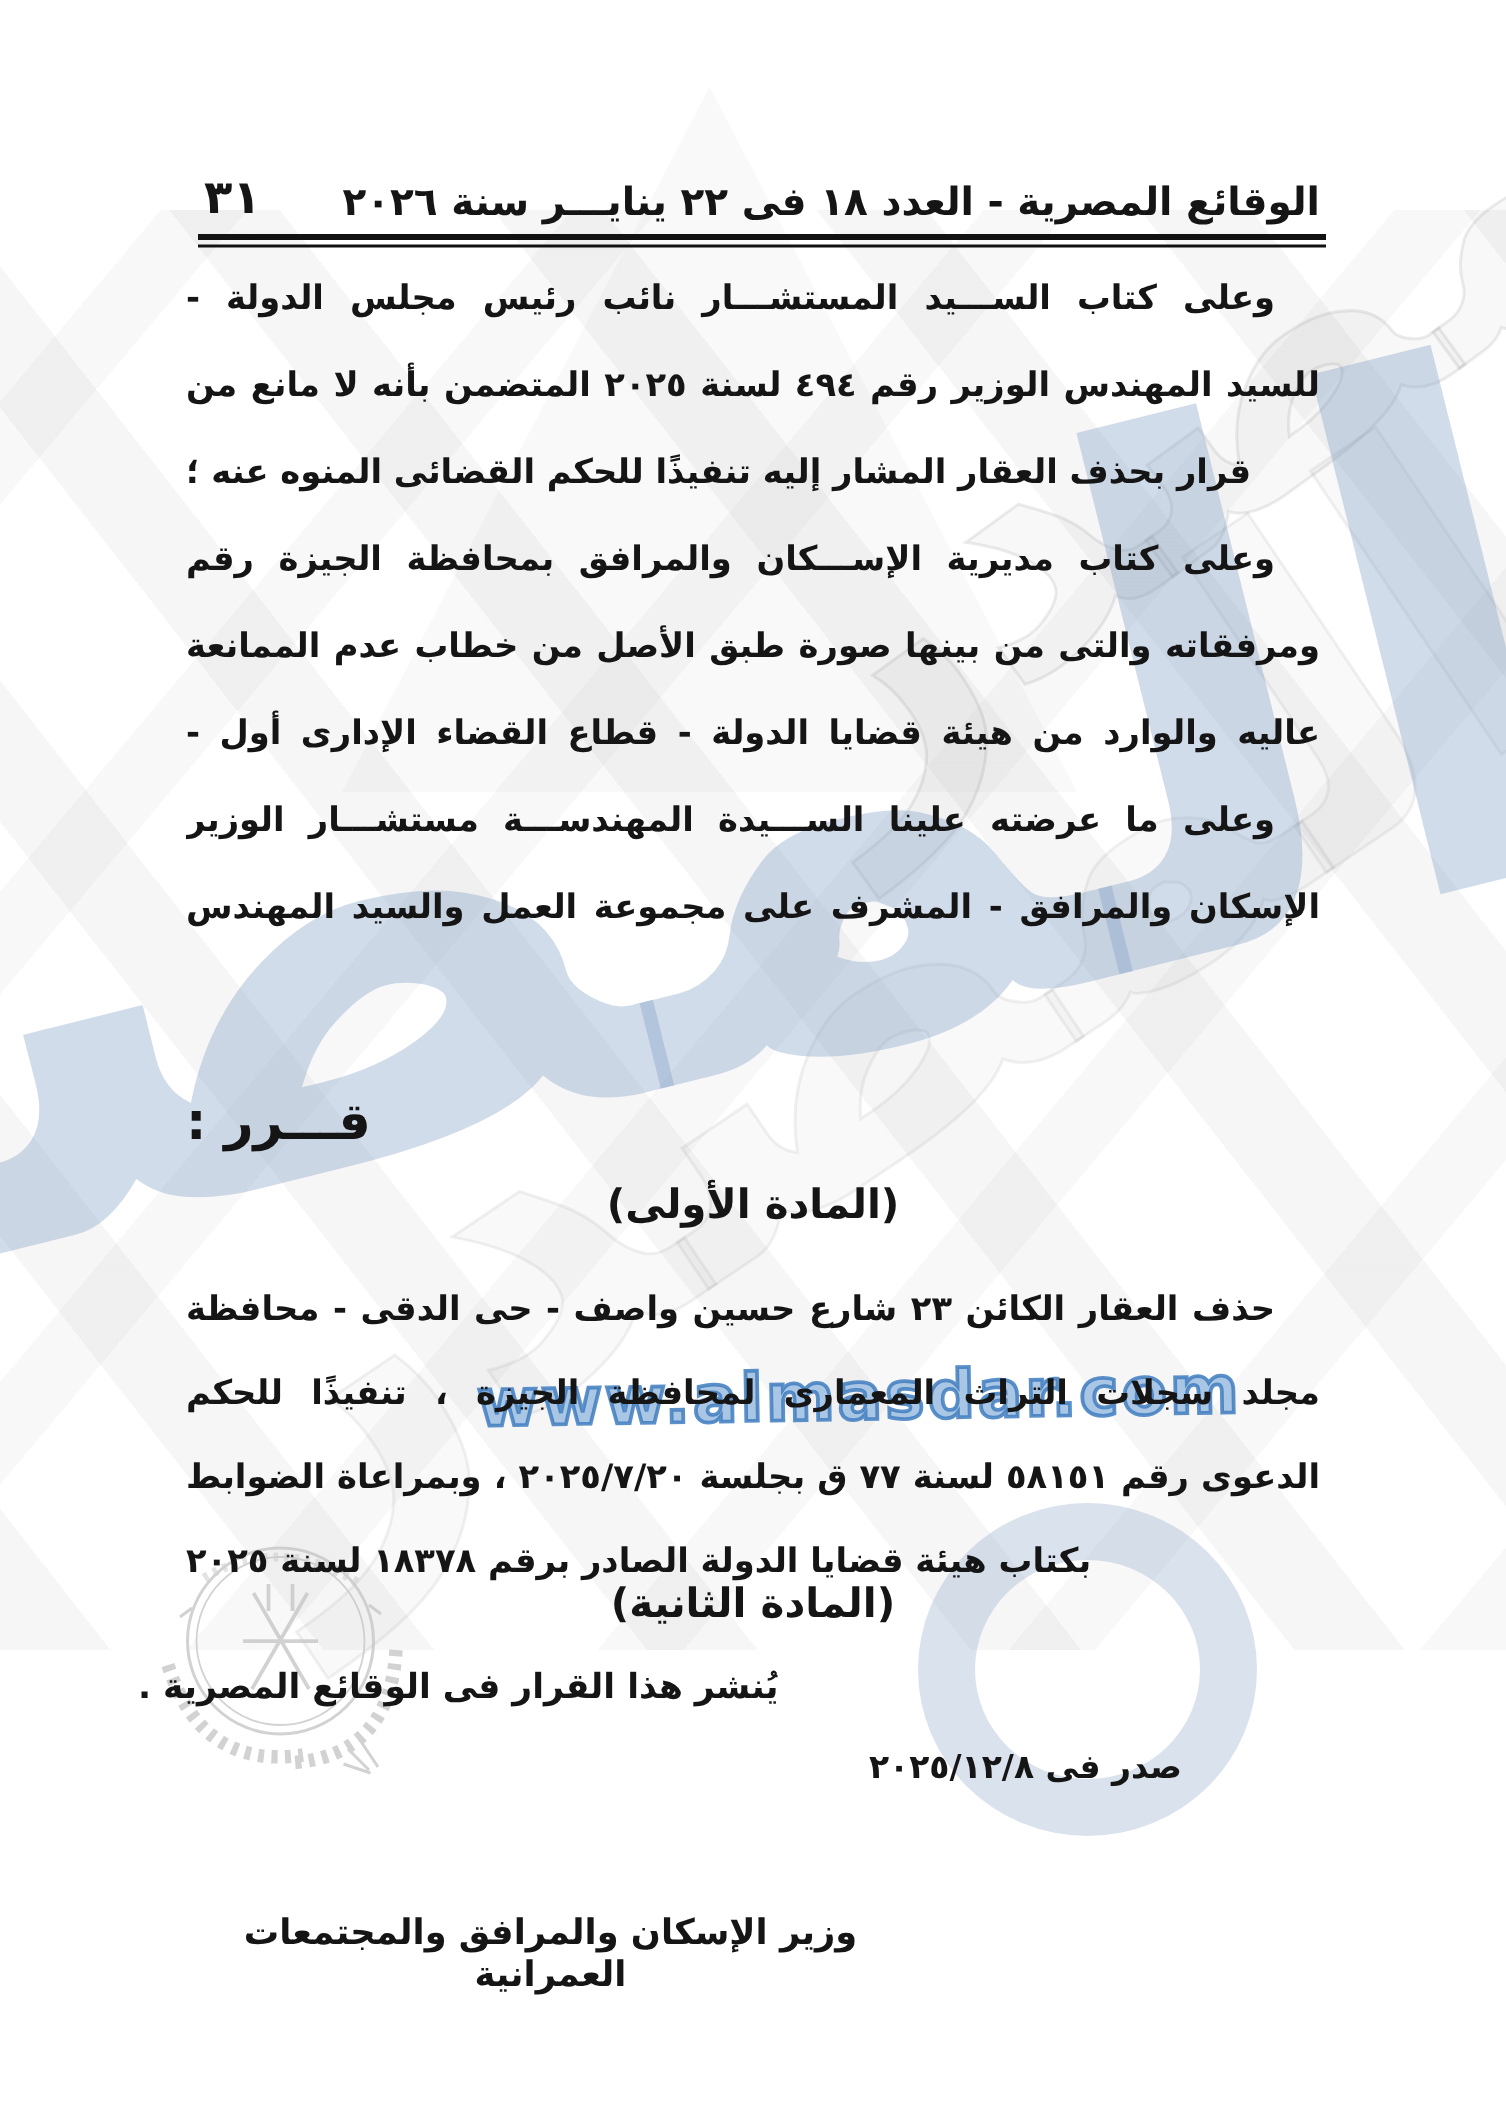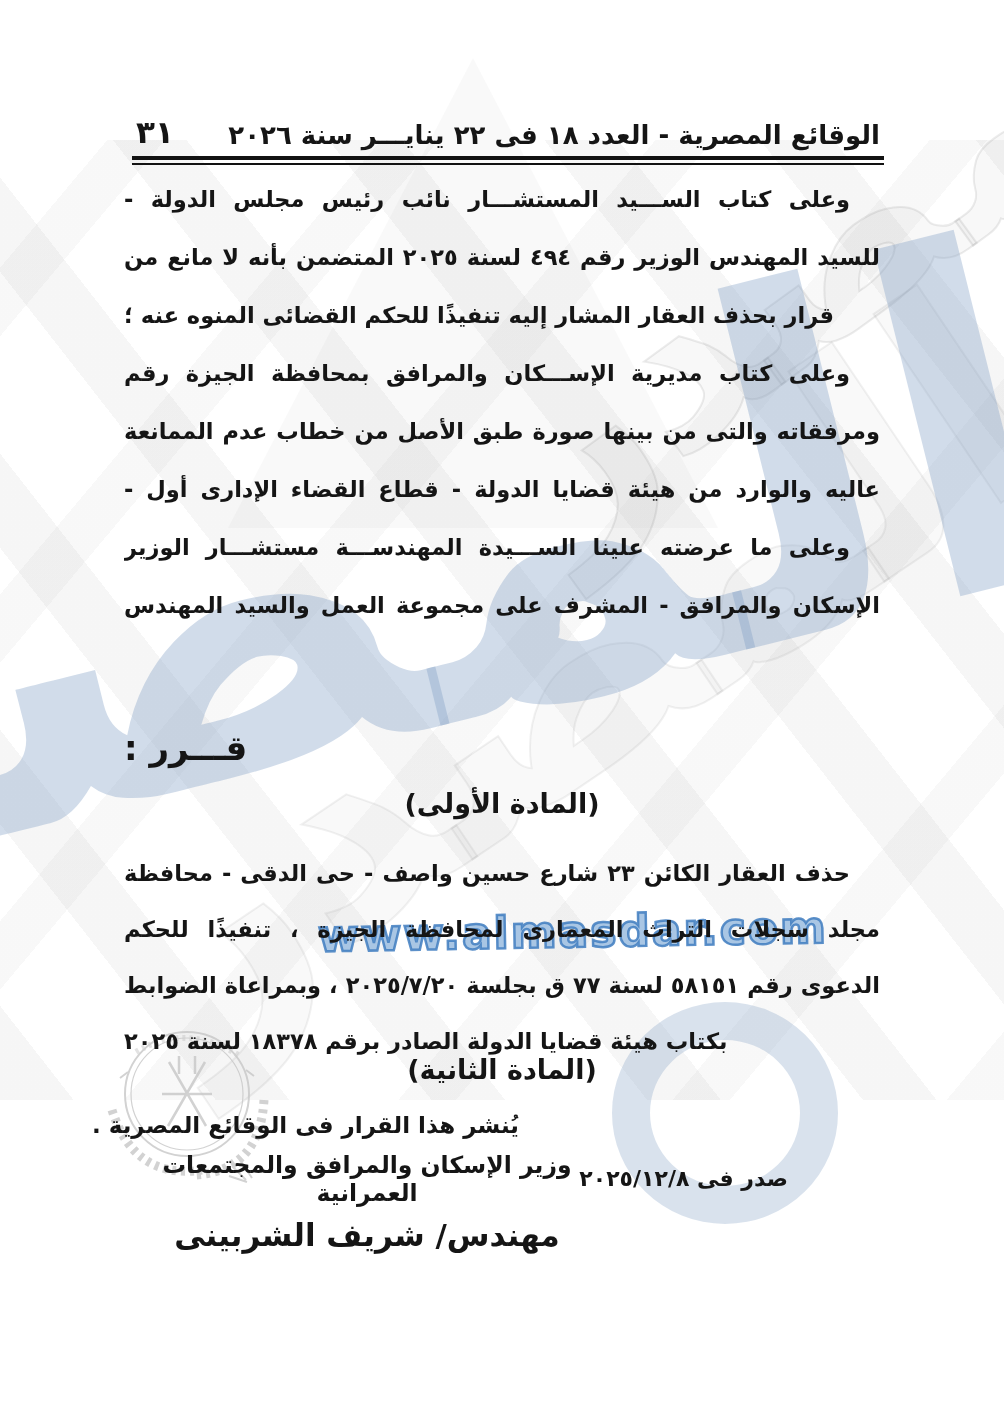--- a/index.html
+++ b/index.html
@@ -49,21 +49,21 @@
   .decree{position:absolute;top:728px;right:124px;width:756px;z-index:2;
     text-align:left;font-size:34px;font-weight:bold;direction:rtl;}
   .m-title{position:absolute;right:124px;width:756px;z-index:2;
     text-align:center;font-size:27px;font-weight:bold;direction:rtl;}
   .m1{top:788px;}
   .m2{top:1054px;}
   .publish{position:absolute;top:1100px;right:124px;width:756px;z-index:2;direction:rtl;
     text-align:left;padding-right:32px;font-size:23px;font-weight:bold;height:50px;line-height:50px;}
   .issued{position:absolute;top:1166px;right:216px;z-index:2;direction:rtl;
     font-size:22px;font-weight:bold;}
-  .sig{position:absolute;left:128px;top:1151px;width:478px;z-index:2;direction:rtl;text-align:center;}
+  .sig{position:absolute;left:128px;top:1274px;width:478px;z-index:2;direction:rtl;text-align:center;}
   .sig-title{font-size:23.5px;font-weight:bold;}
   .sig-name{font-size:31px;font-weight:bold;margin-top:10px;}
 </style>
 </head>
 <body>
 
 <div class="page">
 
   <div class="wm-stripes"></div>
   <div class="wm-tri"></div>
@@ -114,16 +114,15 @@
     <div class="ln2 last">بكتاب هيئة قضايا الدولة الصادر برقم ١٨٣٧٨ لسنة ٢٠٢٥</div>
   </div>
 
   <div class="m-title m2">(المادة الثانية)</div>
   <div class="publish">يُنشر هذا القرار فى الوقائع المصرية .</div>
 
   <div class="issued">صدر فى ٢٠٢٥/١٢/٨</div>
 
   <div class="sig">
     <div class="sig-title">وزير الإسكان والمرافق والمجتمعات العمرانية</div>
-    <div class="sig-name">مهندس/ شريف الشربينى</div>
   </div>
 
 </div>
 
 </body></html>

